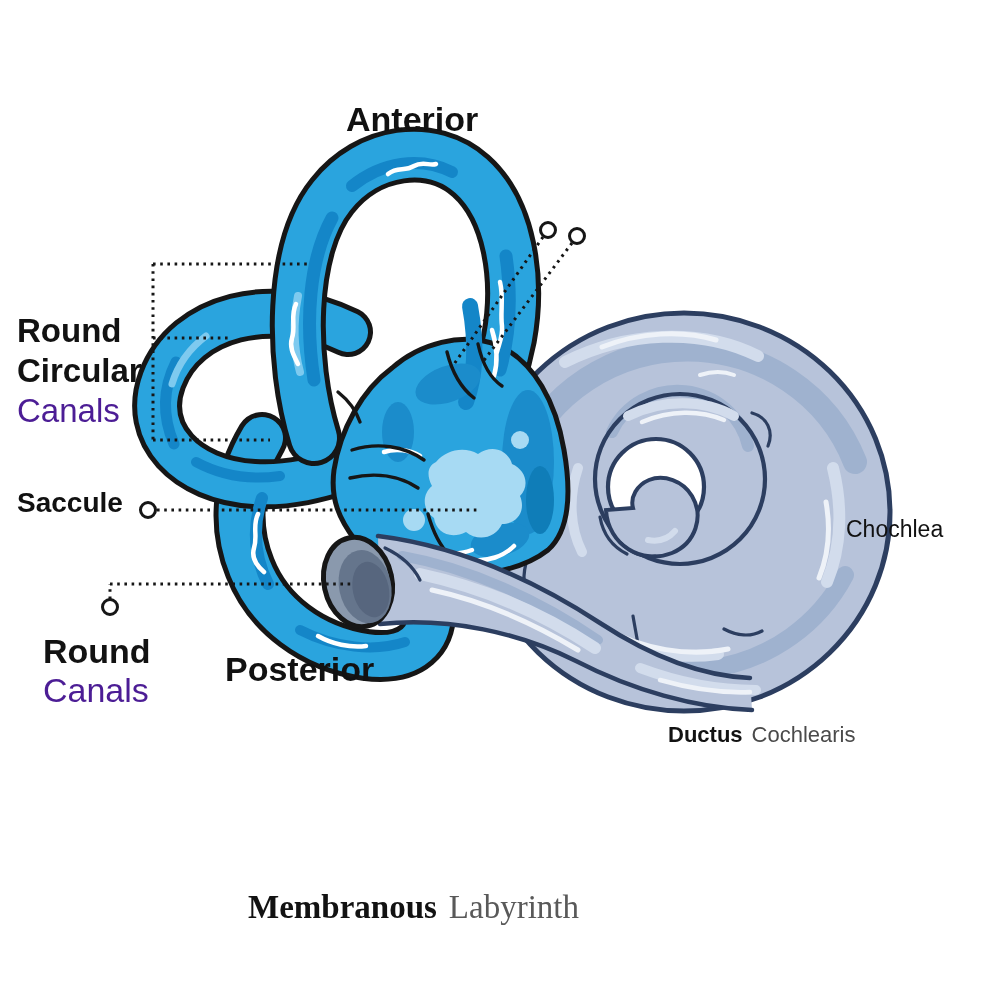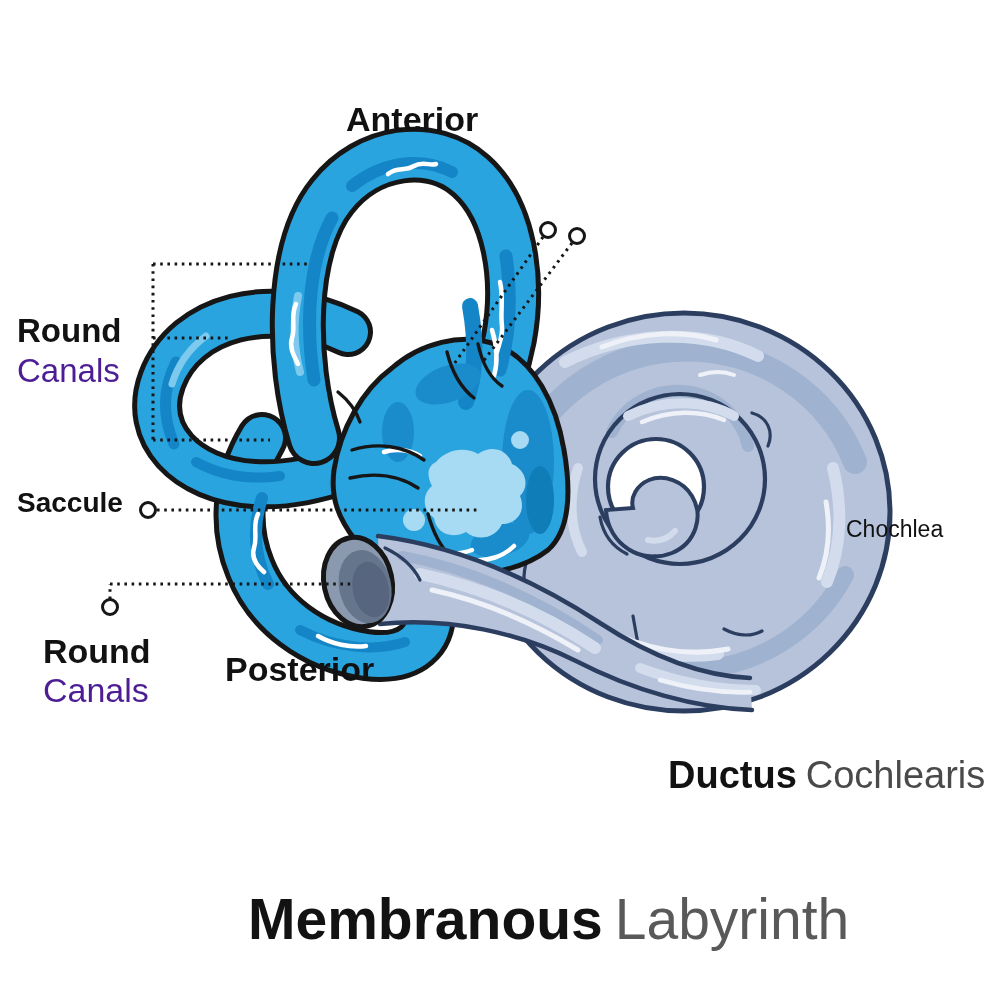--- a/index.html
+++ b/index.html
@@ -12,23 +12,23 @@
   .lbl-anterior{left:346px;top:102px;font-size:34px;font-weight:bold;}
   .lbl-ampullae{left:540px;top:180px;font-size:35px;font-weight:bold;}
   .lbl-scc{left:17px;top:311px;font-size:33px;line-height:40px;font-weight:bold;}
   .lbl-scc .r{display:block;}
   .lbl-scc span{display:block;}
   .lbl-saccule{left:17px;top:489px;font-size:28px;font-weight:bold;}
   .lbl-round{left:43px;top:616px;font-size:34px;line-height:39px;font-weight:bold;margin-top:16px;}
   .lbl-round span{display:block;}
   .lbl-posterior{left:225px;top:652px;font-size:34px;font-weight:bold;}
   .lbl-chochlea{left:846px;top:518px;font-size:23px;font-weight:normal;}
-  .lbl-ductus{left:668px;top:724px;font-size:38px;margin-top:32px;}
+  .lbl-ductus{left:668px;top:724px;font-size:22px;}
   .lbl-ductus .r{margin-left:9px;color:#4a4a4a;}
-  .lbl-title{left:248px;top:891px;font-size:57px;}
+  .lbl-title{left:248px;top:891px;font-size:33px;font-family:Liberation Serif, serif;}
   .lbl-title .r{margin-left:12px;color:#595959;}
 </style>
 </head>
 <body>
 
 <div id="stage">
 
   <svg id="art" width="1000" height="1000" viewBox="0 0 1000 1000">
 
     <g>
@@ -157,20 +157,21 @@
       <circle cx="548" cy="230" r="7.5"></circle>
       <circle cx="577" cy="236" r="7.5"></circle>
     </g>
   </svg>
 
   <div class="lbl lbl-anterior">Anterior</div>
 
 
   <div class="lbl lbl-scc">
     <span class="b">Round</span>
+    <span class="b">Circular</span>
     <span class="r">Canals</span>
   </div>
 
   <div class="lbl lbl-saccule">Saccule</div>
 
   <div class="lbl lbl-round">
     <span class="b">Round</span>
     <span class="r">Canals</span>
   </div>
 

